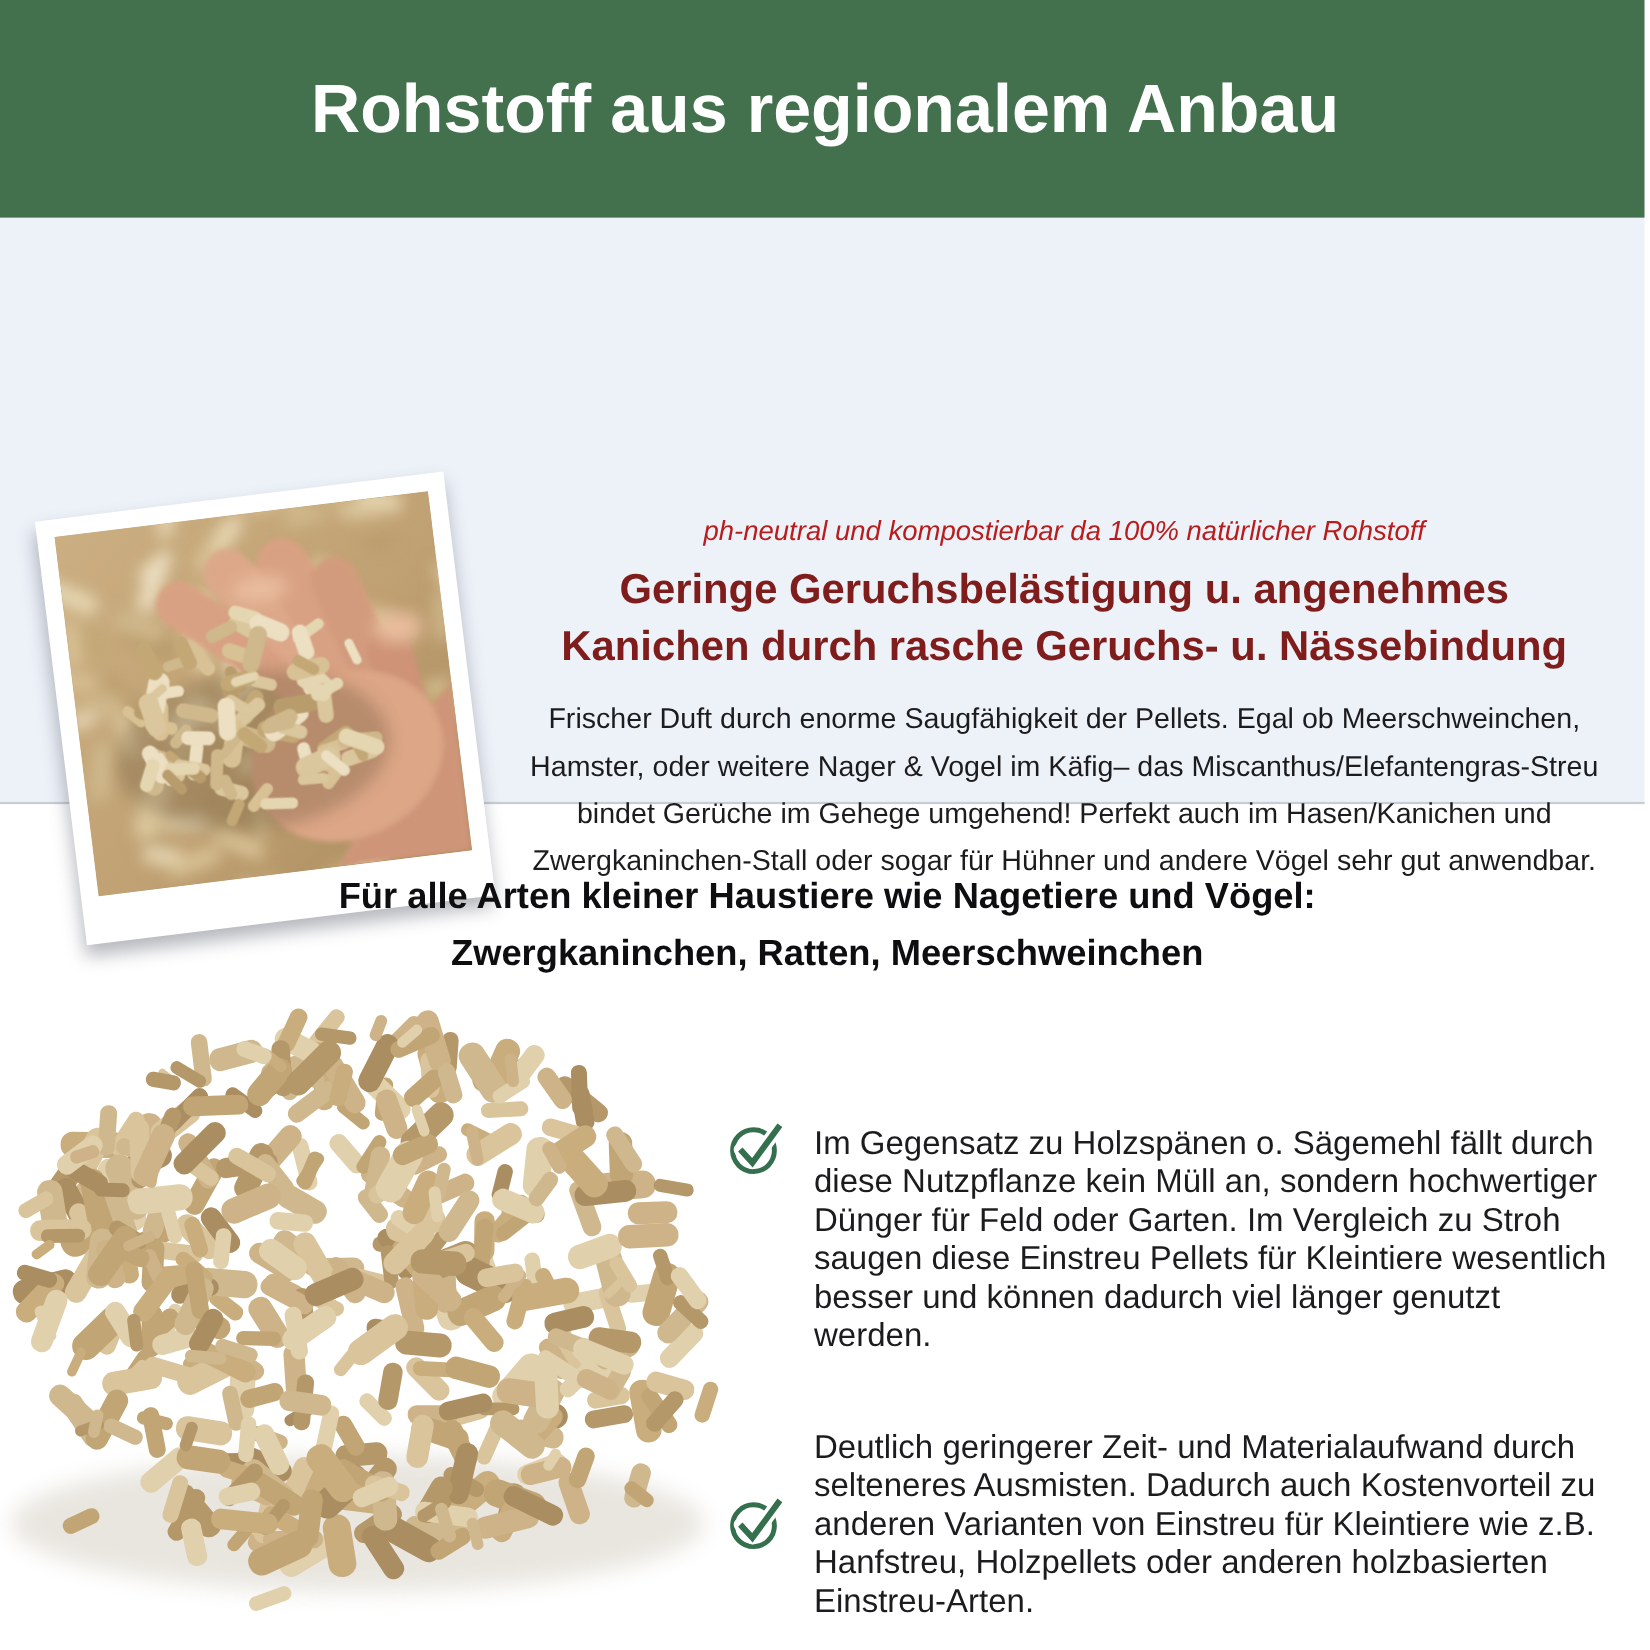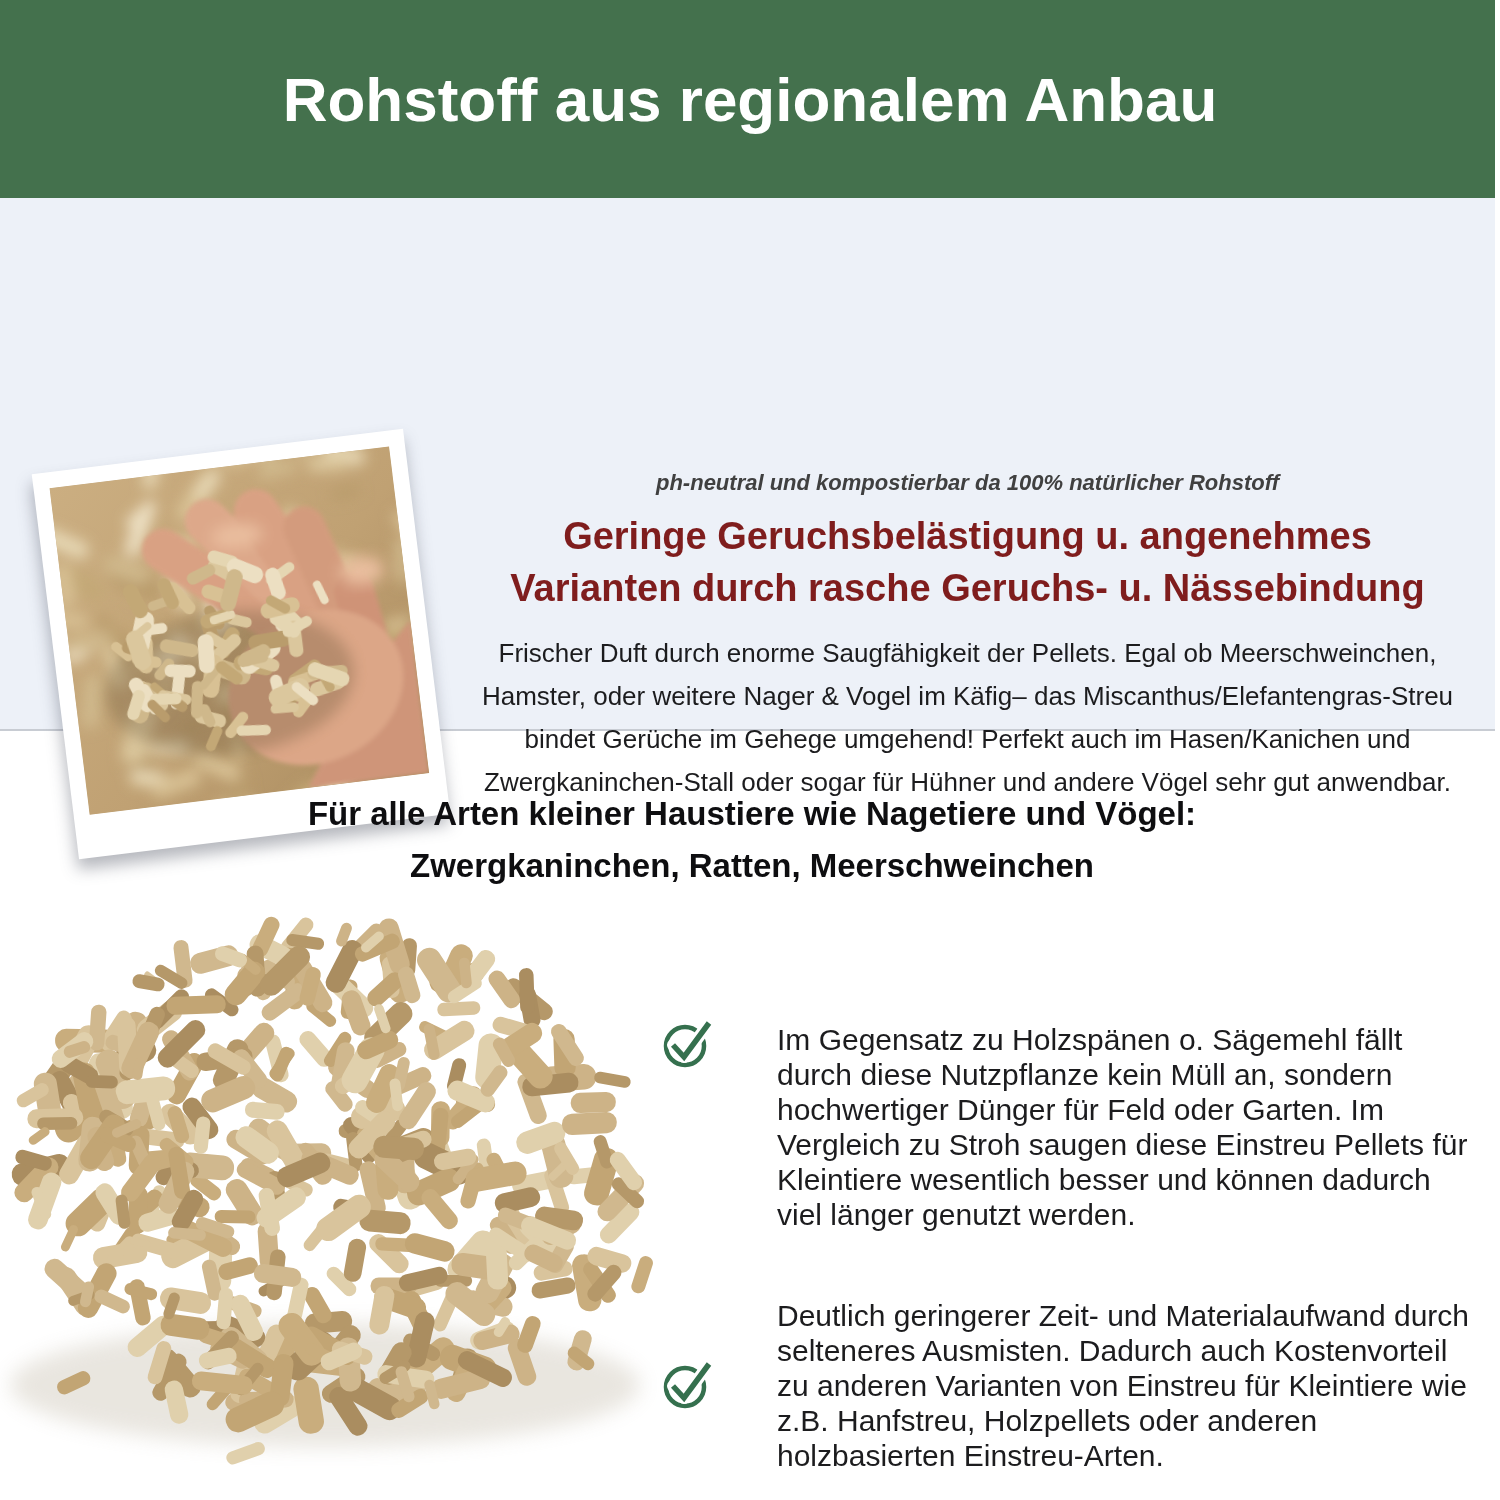--- a/index.html
+++ b/index.html
@@ -27,36 +27,36 @@
   .polaroid{
     position:absolute;left:54px;top:252px;margin:0;
     width:342px;height:329px;padding:16px 16px 43px 16px;
     background:#ffffff;transform:rotate(-7deg);
     box-shadow:-2px 10px 16px rgba(70,75,90,.40);
   }
   .polaroid .photo{width:342px;height:329px;overflow:hidden;background:#c3a87d;}
   .intro-text{
     position:absolute;left:455px;top:252px;width:1025px;text-align:center;
   }
-  .tagline{margin:16px 0 0 0;font-style:italic;font-size:22px;line-height:34px;color:#404040;font-weight:bold;}
+  .tagline{margin:16px 0 0 0;font-style:italic;font-size:25px;line-height:34px;color:#b91c1c;}
   .intro-heading{margin:10px 0 0 0;font-size:38px;line-height:52px;font-weight:700;color:#7f1d1d;}
   .intro-heading .line{display:block;white-space:nowrap;}
   .intro-body{margin:18px 0 0 0;font-size:26px;line-height:43px;}
   
   .usage-heading{
     position:absolute;left:0;top:786px;width:1500px;margin:2px;text-align:center;
     font-size:33px;line-height:52px;font-weight:700;color:#0e0e10;
   }
   .usage-heading .line{display:block;white-space:nowrap;}
   .pile{position:absolute;left:-30px;top:905px;width:720px;height:595px;}
   .bullets{
     position:absolute;left:662px;top:1016px;width:810px;
     list-style:none;margin:0;padding:0;
   }
-  .bullet{display:flex;align-items:flex-start;gap:37px;}
+  .bullet{display:flex;align-items:flex-start;}
   .bullet + .bullet{margin-top:60px;align-items:center;}
   .check{flex:0 0 52px;width:52px;height:52px;margin-right:26px;}
   .check svg{display:block;width:52px;height:52px;}
   .check-stroke{stroke:var(--check-green,#35704e);}
   .bullet-text{margin:6px 0 0 0;width:730px;font-size:30px;line-height:35px;}
 </style>
 </head>
 <body>
 
 <div class="page">
@@ -251,21 +251,21 @@
               <rect x="115.9" y="175.4" width="38.9" height="15.8" rx="7.5" fill="#ecdfc2" transform="rotate(94 135.3 183.3)"></rect>
             </g>
         </svg>
       </div>
     </figure>
 
     <div class="intro-text">
       <p class="tagline">ph-neutral und kompostierbar da 100% natürlicher Rohstoff</p>
       <h2 class="intro-heading">
         <span class="line">Geringe Geruchsbelästigung u. angenehmes</span>
-        <span class="line">Varianten durch rasche Geruchs- u. Nässebindung</span>
+        <span class="line">Kanichen durch rasche Geruchs- u. Nässebindung</span>
       </h2>
       <p class="intro-body">Frischer Duft durch enorme Saugfähigkeit der Pellets. Egal ob Meerschweinchen, Hamster, oder weitere Nager &amp; Vogel im Käfig– das Miscanthus/Elefantengras-Streu bindet Gerüche im Gehege umgehend! Perfekt auch im Hasen/Kanichen und Zwergkaninchen-Stall oder sogar für Hühner und andere Vögel sehr gut anwendbar.</p>
     </div>
   </section>
 
   <section>
     <h2 class="usage-heading">
       <span class="line">Für alle Arten kleiner Haustiere wie Nagetiere und Vögel:</span>
       <span class="line">Zwergkaninchen, Ratten, Meerschweinchen</span>
     </h2>

